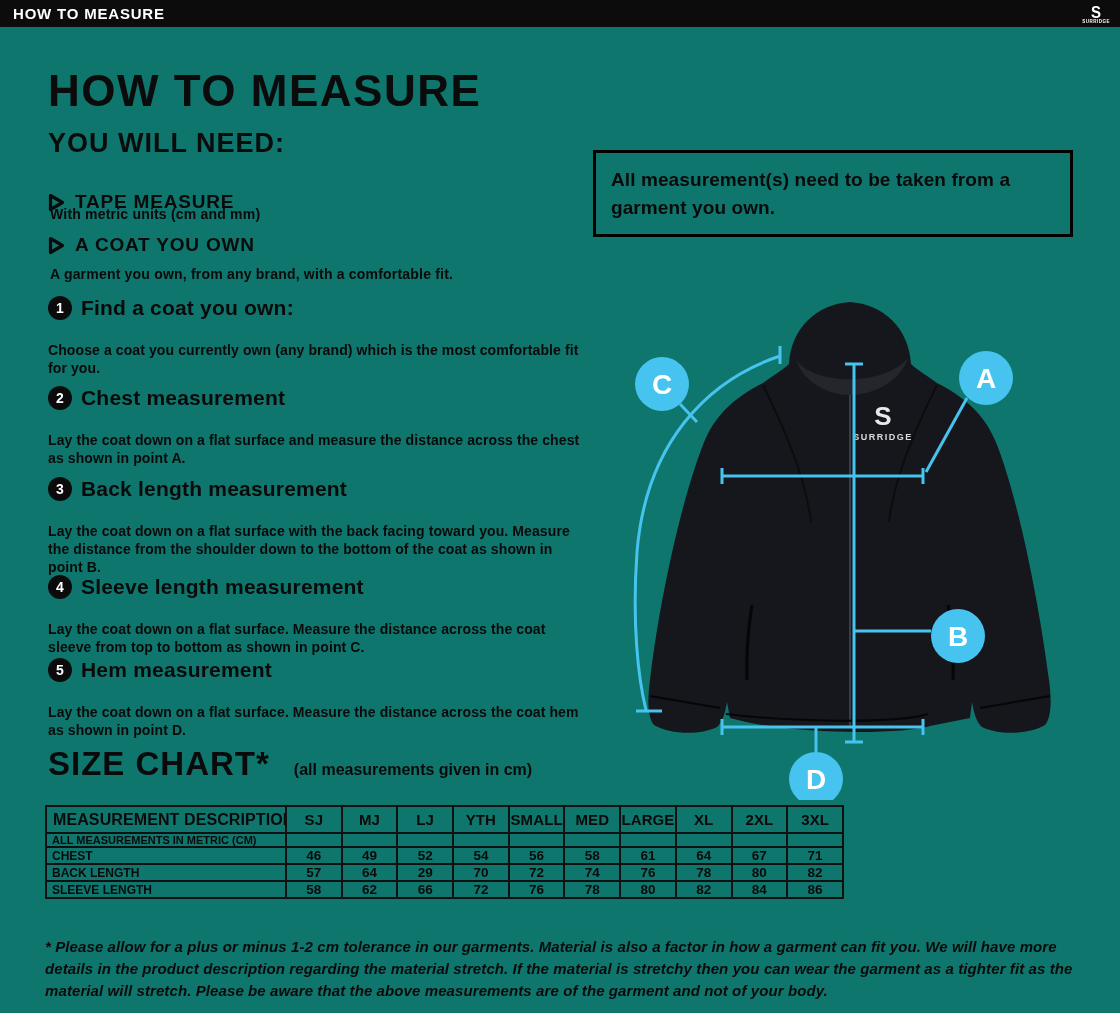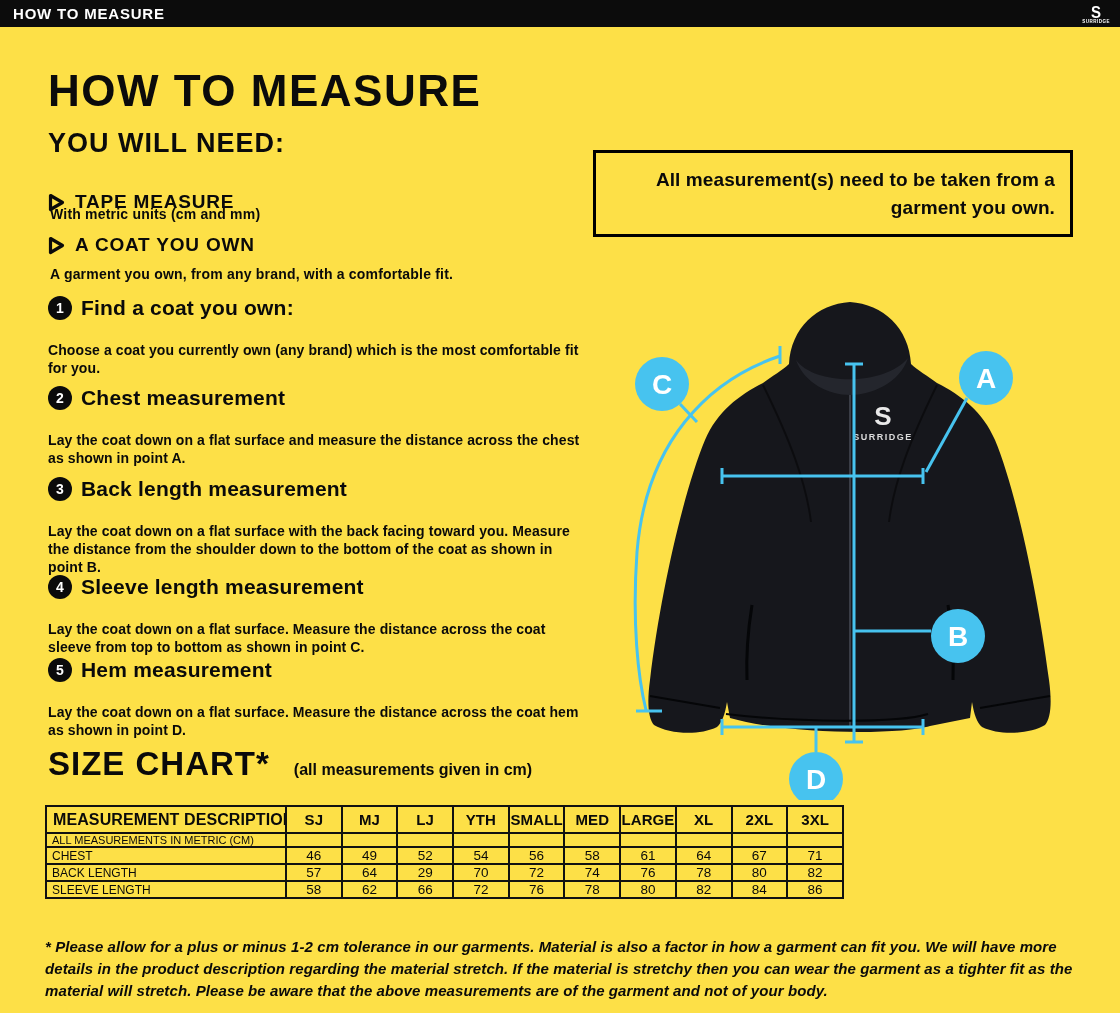--- a/index.html
+++ b/index.html
@@ -1,18 +1,18 @@
 <!DOCTYPE html>
 <html><head>
 <meta charset="utf-8">
 <style>
   * { margin:0; padding:0; box-sizing:border-box; }
   html,body { background:#fff; }
   body { font-family:"Liberation Sans", sans-serif; color:#0a0a0a; }
-  #page-root { position:relative; width:1120px; height:1013px; background:#fde047; overflow:hidden; }
+  #page-root { position:relative; width:1120px; height:1013px; background:#0f766e; overflow:hidden; }
 
   
   .topbar { position:absolute; left:0; top:0; width:1120px; height:27px; background:#0c0c0c;
             display:flex; align-items:center; justify-content:space-between; padding:0 10px 0 13px; }
   .topbar-title { color:#fff; font-size:15px; font-weight:bold; letter-spacing:.8px; }
   .topbar-logo { display:flex; flex-direction:column; align-items:center; line-height:1; margin-top:1px; }
   .topbar-logo .s-mark { color:#fff; font-size:15px; font-weight:bold; transform:scaleY(1.15); }
   .topbar-logo .s-word { color:#fff; font-size:4.5px; font-weight:bold; letter-spacing:.5px; margin-top:1px; }
 
   
@@ -27,35 +27,35 @@
   
   .step { position:absolute; left:48px; width:540px; }
   .step-head { display:flex; align-items:center; gap:9px; }
   .step-num { width:24px; height:24px; border-radius:50%; background:#0b0b0b; color:#fff;
               display:flex; align-items:center; justify-content:center; font-size:14px; font-weight:bold; flex:0 0 24px; }
   .step-title { font-size:21px; font-weight:800; letter-spacing:.2px; }
   .step-body { margin-top:21px; width:535px; font-size:14px; font-weight:bold; line-height:1.3; letter-spacing:.1px; }
 
   
   .callout { position:absolute; left:593px; top:150px; width:480px; min-height:82px; border:3px solid #000;
-             padding:13px 15px; font-size:19px; font-weight:bold; line-height:1.45; letter-spacing:.1px;text-align:right; }
+             padding:13px 15px; font-size:19px; font-weight:bold; line-height:1.45; letter-spacing:.1px; }
 
   
   .size-chart-head { position:absolute; left:48px; top:745px; display:flex; align-items:baseline; gap:24px; }
   .size-chart-title { font-size:33px; font-weight:800; letter-spacing:1px; }
   .size-chart-sub { font-size:16px; font-weight:bold; }
 
   
   .size-table-wrap { position:absolute; left:45px; top:805px; }
   table { border-collapse:collapse; table-layout:fixed; width:799px; }
   th, td { border:2px solid #111; overflow:hidden; white-space:nowrap; }
   col.desc-col { width:240px; }
   th { height:27px; font-size:15px; font-weight:bold; text-align:center; letter-spacing:.1px; }
   th.desc { text-align:left; padding-left:6px; font-size:16px; }
-  td { height:14px; font-size:13.5px; font-weight:normal; text-align:center; }
+  td { height:14px; font-size:13.5px; font-weight:bold; text-align:center; }
   td.desc { text-align:left; padding-left:5px; font-size:12px; }
   tr.metric-row td { height:13px; font-size:11px; }
 
   
   .footnote { position:absolute; left:45px; top:936px; width:1030px; font-size:15px; font-weight:bold;
               font-style:italic; line-height:1.45; letter-spacing:.1px; }
 
   
   .figure { position:absolute; left:600px; top:290px; width:500px; height:510px; }
 </style>

